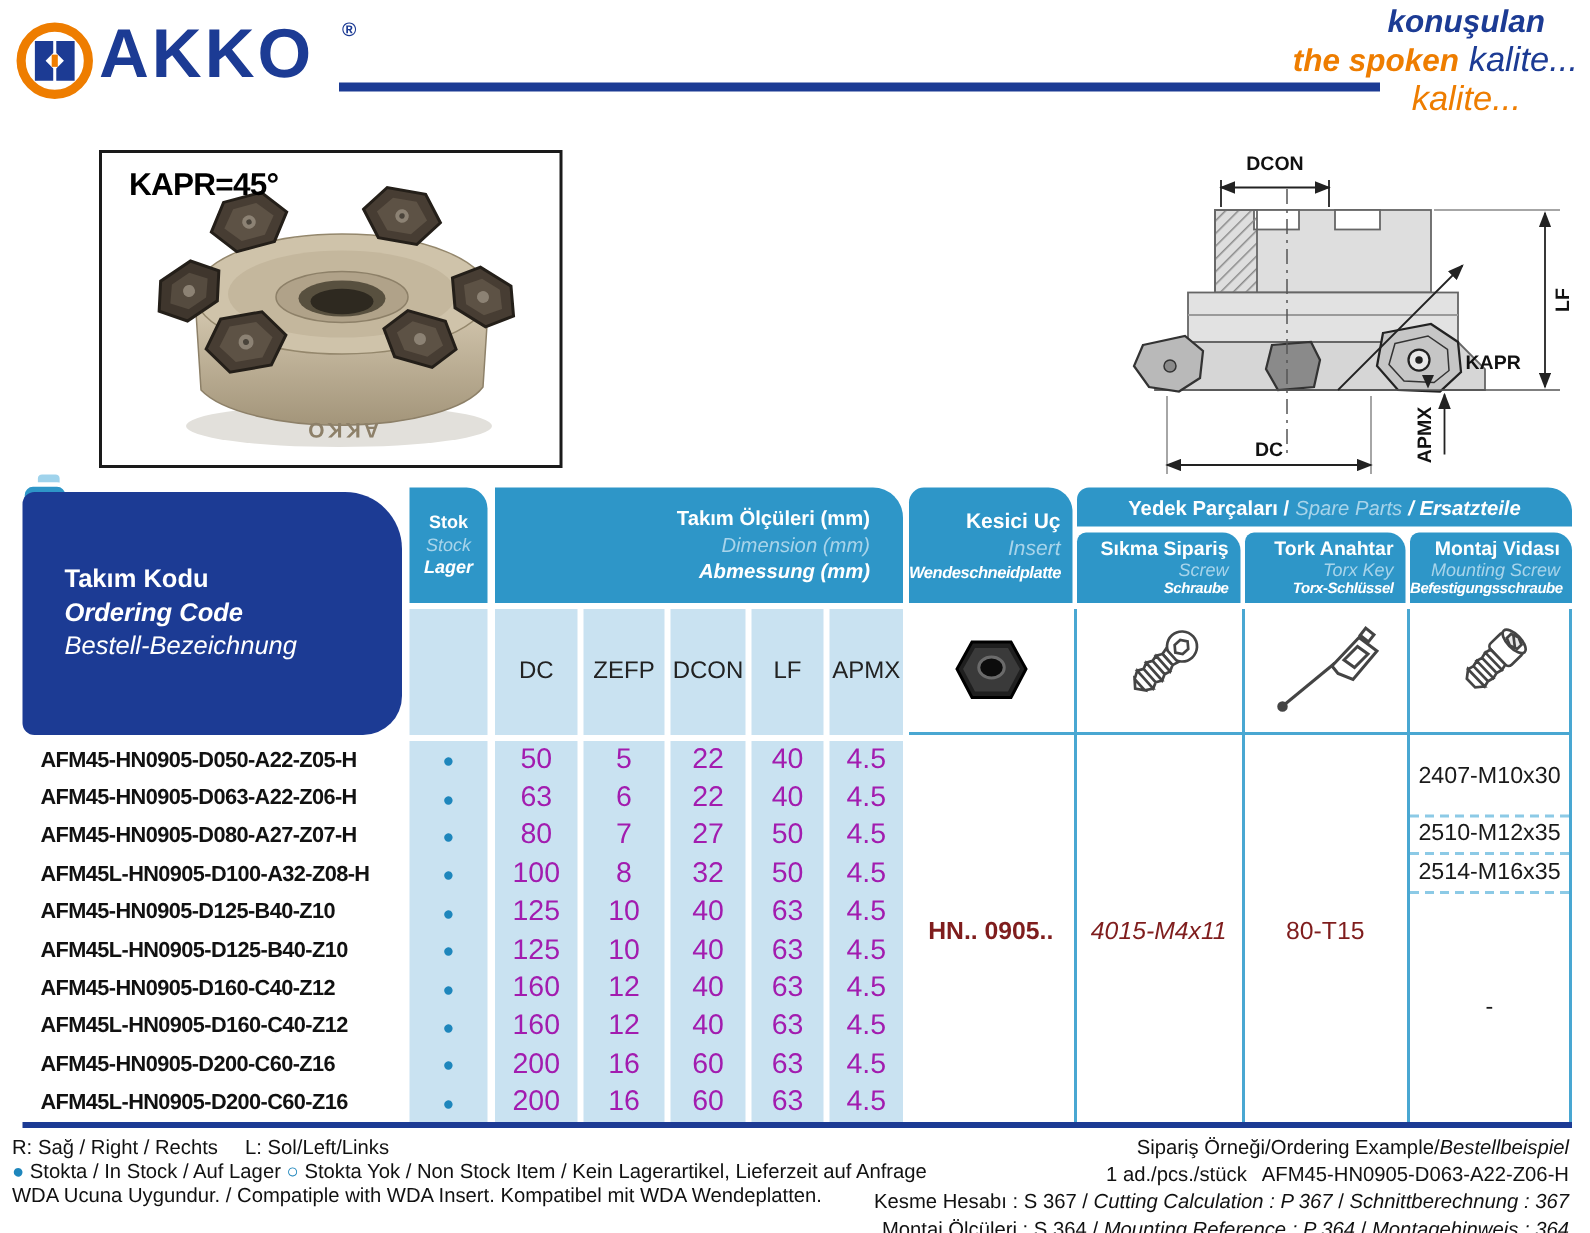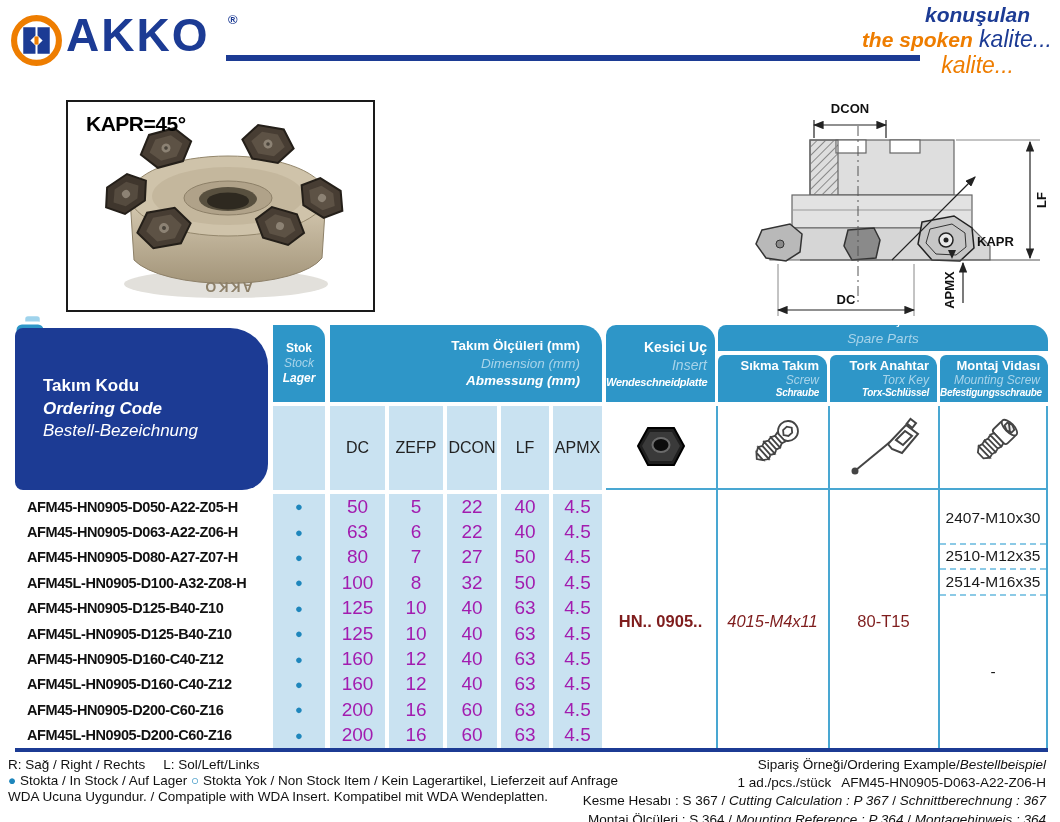--- a/index.html
+++ b/index.html
@@ -43,21 +43,21 @@
   .hdr .de { font-weight:bold; font-style:italic; }
 
   #stokhdr { left:258px; top:0; width:52px; height:77px; border-radius:0 14px 0 0;
              text-align:center; font-size:12px; line-height:1.25; }
   #dimhdr { left:315px; top:0; width:272px; height:77px; border-radius:0 20px 0 0;
             text-align:right; padding-right:22px; font-size:13.5px; line-height:1.3; }
   #inshdr { left:591px; top:0; width:109px; height:77px; border-radius:10px 16px 0 0;
             text-align:right; padding-right:8px; font-size:14px; line-height:1.3; }
   #inshdr .de { font-size:11px; letter-spacing:-0.3px; }
   #sparehdr { left:703px; top:0; width:330px; height:26px; border-radius:8px 16px 0 0;
-              text-align:center; font-size:13.5px; flex-direction:column; align-items:center; justify-content:center; gap:4px; }
+              text-align:center; font-size:13.5px; flex-direction:row; align-items:center; justify-content:center; gap:4px; }
   .sparecol { top:30px; height:47px; border-radius:6px 12px 0 0; text-align:right;
               padding-right:8px; font-size:13px; line-height:1.2; }
   .sparecol .en { font-size:12px; }
   .sparecol .de { font-size:10px; letter-spacing:-0.3px; }
   #scr-h { left:703px; width:109px; }
   #trx-h { left:815px; width:107px; }
   #mnt-h { left:925px; width:108px; }
 
   .subcell { top:81px; height:84px; background:#c9e2f1; display:flex; align-items:center;
              justify-content:center; font-size:16px; color:#222; }
@@ -270,21 +270,21 @@
       <div class="de">Wendeschneidplatte</div>
     </div>
 
     <div class="abs hdr" id="sparehdr">
       <span class="tr">Yedek Parçaları /</span>
       <span class="en">Spare Parts</span>
       <span class="de">/ Ersatzteile</span>
     </div>
 
     <div class="abs hdr sparecol" id="scr-h">
-      <div class="tr">Sıkma Takım</div>
+      <div class="tr">Sıkma Sipariş</div>
       <div class="en">Screw</div>
       <div class="de">Schraube</div>
     </div>
     <div class="abs hdr sparecol" id="trx-h">
       <div class="tr">Tork Anahtar</div>
       <div class="en">Torx Key</div>
       <div class="de">Torx-Schlüssel</div>
     </div>
     <div class="abs hdr sparecol" id="mnt-h">
       <div class="tr">Montaj Vidası</div>

